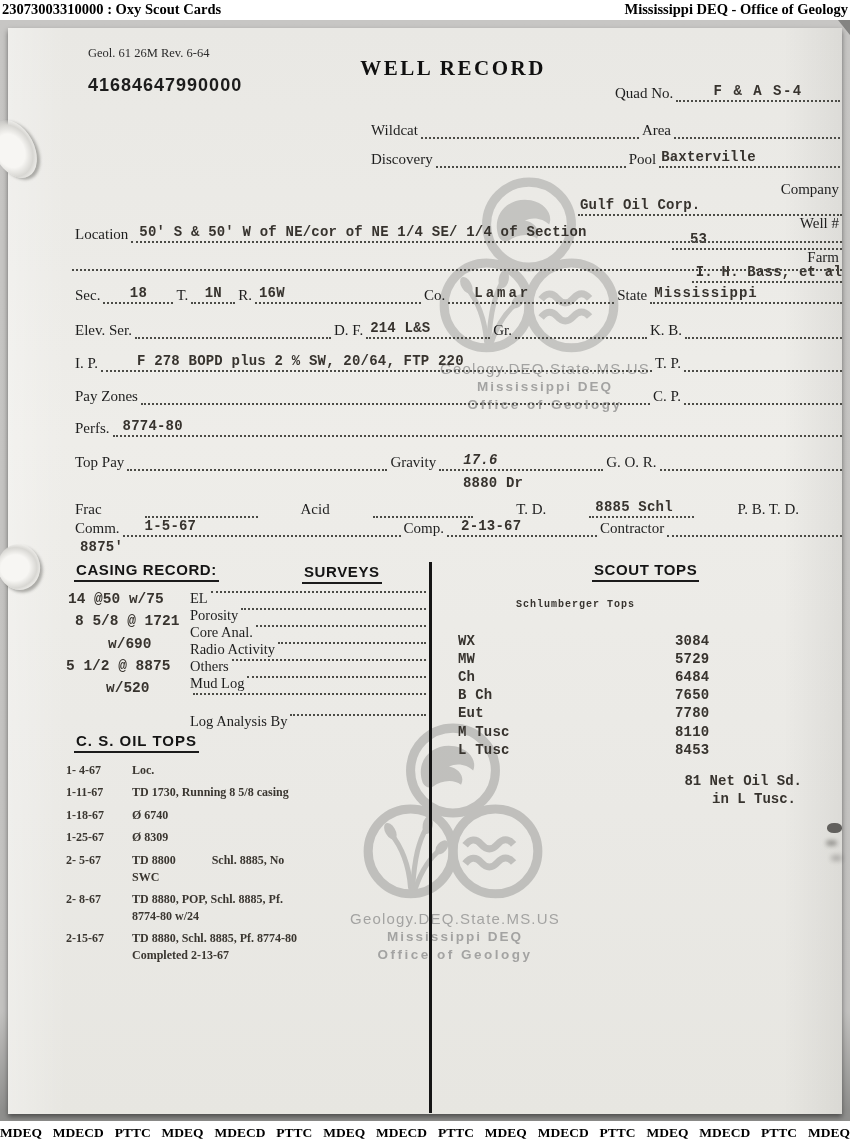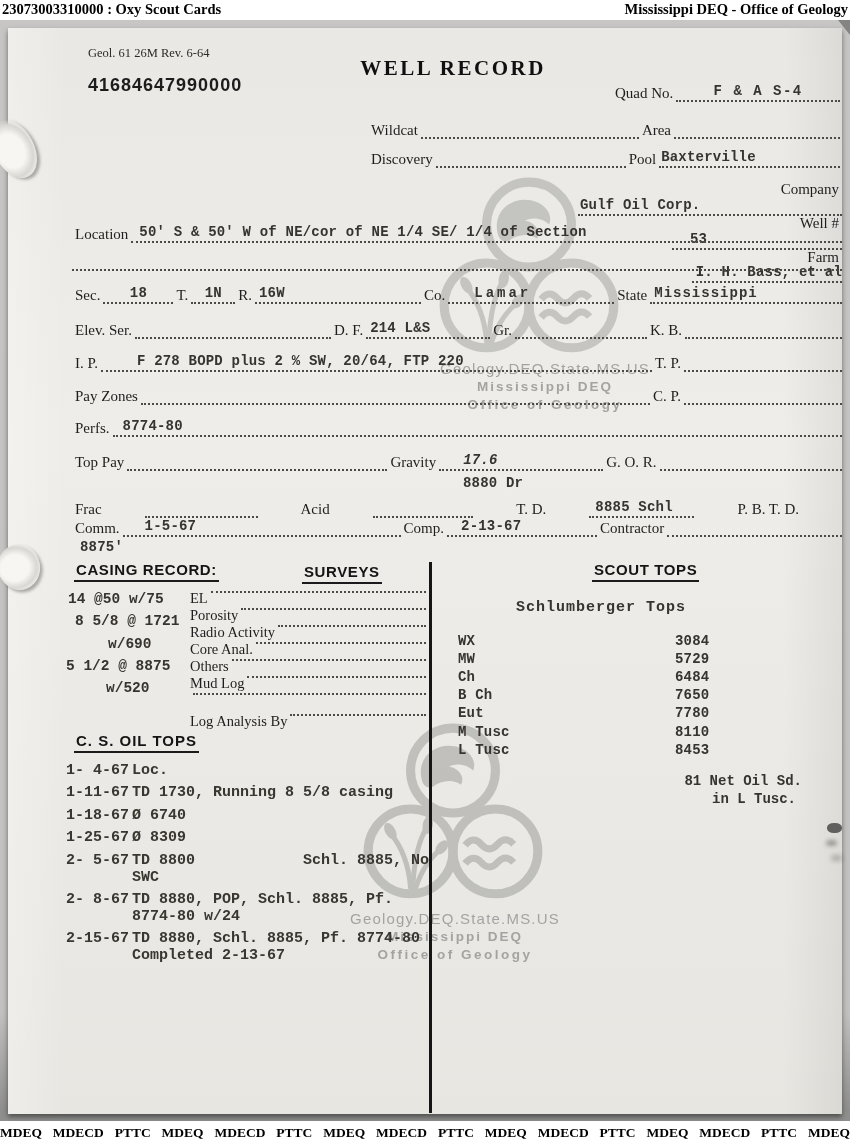--- a/index.html
+++ b/index.html
@@ -48,36 +48,36 @@
 
   
   .surveys{position:absolute;left:182px;top:563px;width:236px;}
   .srow{display:flex;align-items:flex-start;height:17px;}
   .srow .slbl{font:14.5px "Liberation Serif",serif;color:#1e1e1e;white-space:nowrap;padding-right:3px;line-height:1;}
   .srow .sdot{flex:1;border-bottom:2px dotted #4b4b46;}
   .srow.last{margin-top:4px;}
 
   
   .schlum{position:absolute;left:508px;top:571px;font-family:"Liberation Mono","DejaVu Sans Mono",monospace;
-    font-weight:bold;font-size:15px;letter-spacing:1px;color:#37332e;}
+    font-weight:bold;font-size:10px;letter-spacing:1px;color:#37332e;}
   .scoutlist{position:absolute;left:450px;top:604px;width:268px;}
   .scoutrow{display:flex;height:18.1px;align-items:flex-end;}
   .scoutrow .sl{width:217px;}
   .scoutnote{position:absolute;left:560px;top:744px;width:234px;text-align:right;
     font-family:"Liberation Mono","DejaVu Sans Mono",monospace;font-weight:bold;font-size:14px;
     color:#37332e;line-height:18px;}
   .scoutnote .n2{padding-right:6px;}
 
   
   .oillist{position:absolute;left:58px;top:734px;width:368px;}
   .entry{display:flex;margin-bottom:5.4px;}
   .edate{width:66px;flex:none;}
   .etext{flex:1;white-space:pre-wrap;}
-  .edate,.etext{font-family:Liberation Mono, monospace;font-weight:bold;
-    font-size:15px;color:#3a3630;line-height:17px;}
+  .edate,.etext{font-family:Liberation Serif, serif;font-weight:bold;
+    font-size:12px;color:#3a3630;line-height:17px;}
 
   
   .vline{position:absolute;left:421px;top:534px;width:2.5px;height:551px;background:#151515;}
 
   
   .wmlogo{position:absolute;opacity:.52;}
   .wmtext{position:absolute;text-align:center;color:#9c9c9b;
     font-family:"Liberation Sans",sans-serif;line-height:18px;font-size:13.5px;letter-spacing:1.4px;opacity:.9;}
   .wmtext .w1{font-size:15px;letter-spacing:1.2px;}
   .wmtext .w2{font-weight:bold;letter-spacing:2px;}
@@ -335,25 +335,25 @@
     <div class="surveys">
       <div class="srow">
         <span class="slbl">EL</span>
           <span class="sdot"></span>
       </div>
       <div class="srow">
         <span class="slbl">Porosity</span>
           <span class="sdot"></span>
       </div>
       <div class="srow">
+        <span class="slbl">Core Anal.</span>
+          <span class="sdot"></span>
+      </div>
+      <div class="srow">
         <span class="slbl">Radio Activity</span>
-          <span class="sdot"></span>
-      </div>
-      <div class="srow">
-        <span class="slbl">Core Anal.</span>
           <span class="sdot"></span>
       </div>
       <div class="srow">
         <span class="slbl">Others</span>
           <span class="sdot"></span>
       </div>
       <div class="srow">
         <span class="slbl">Mud Log</span>
           <span class="sdot"></span>
       </div>

